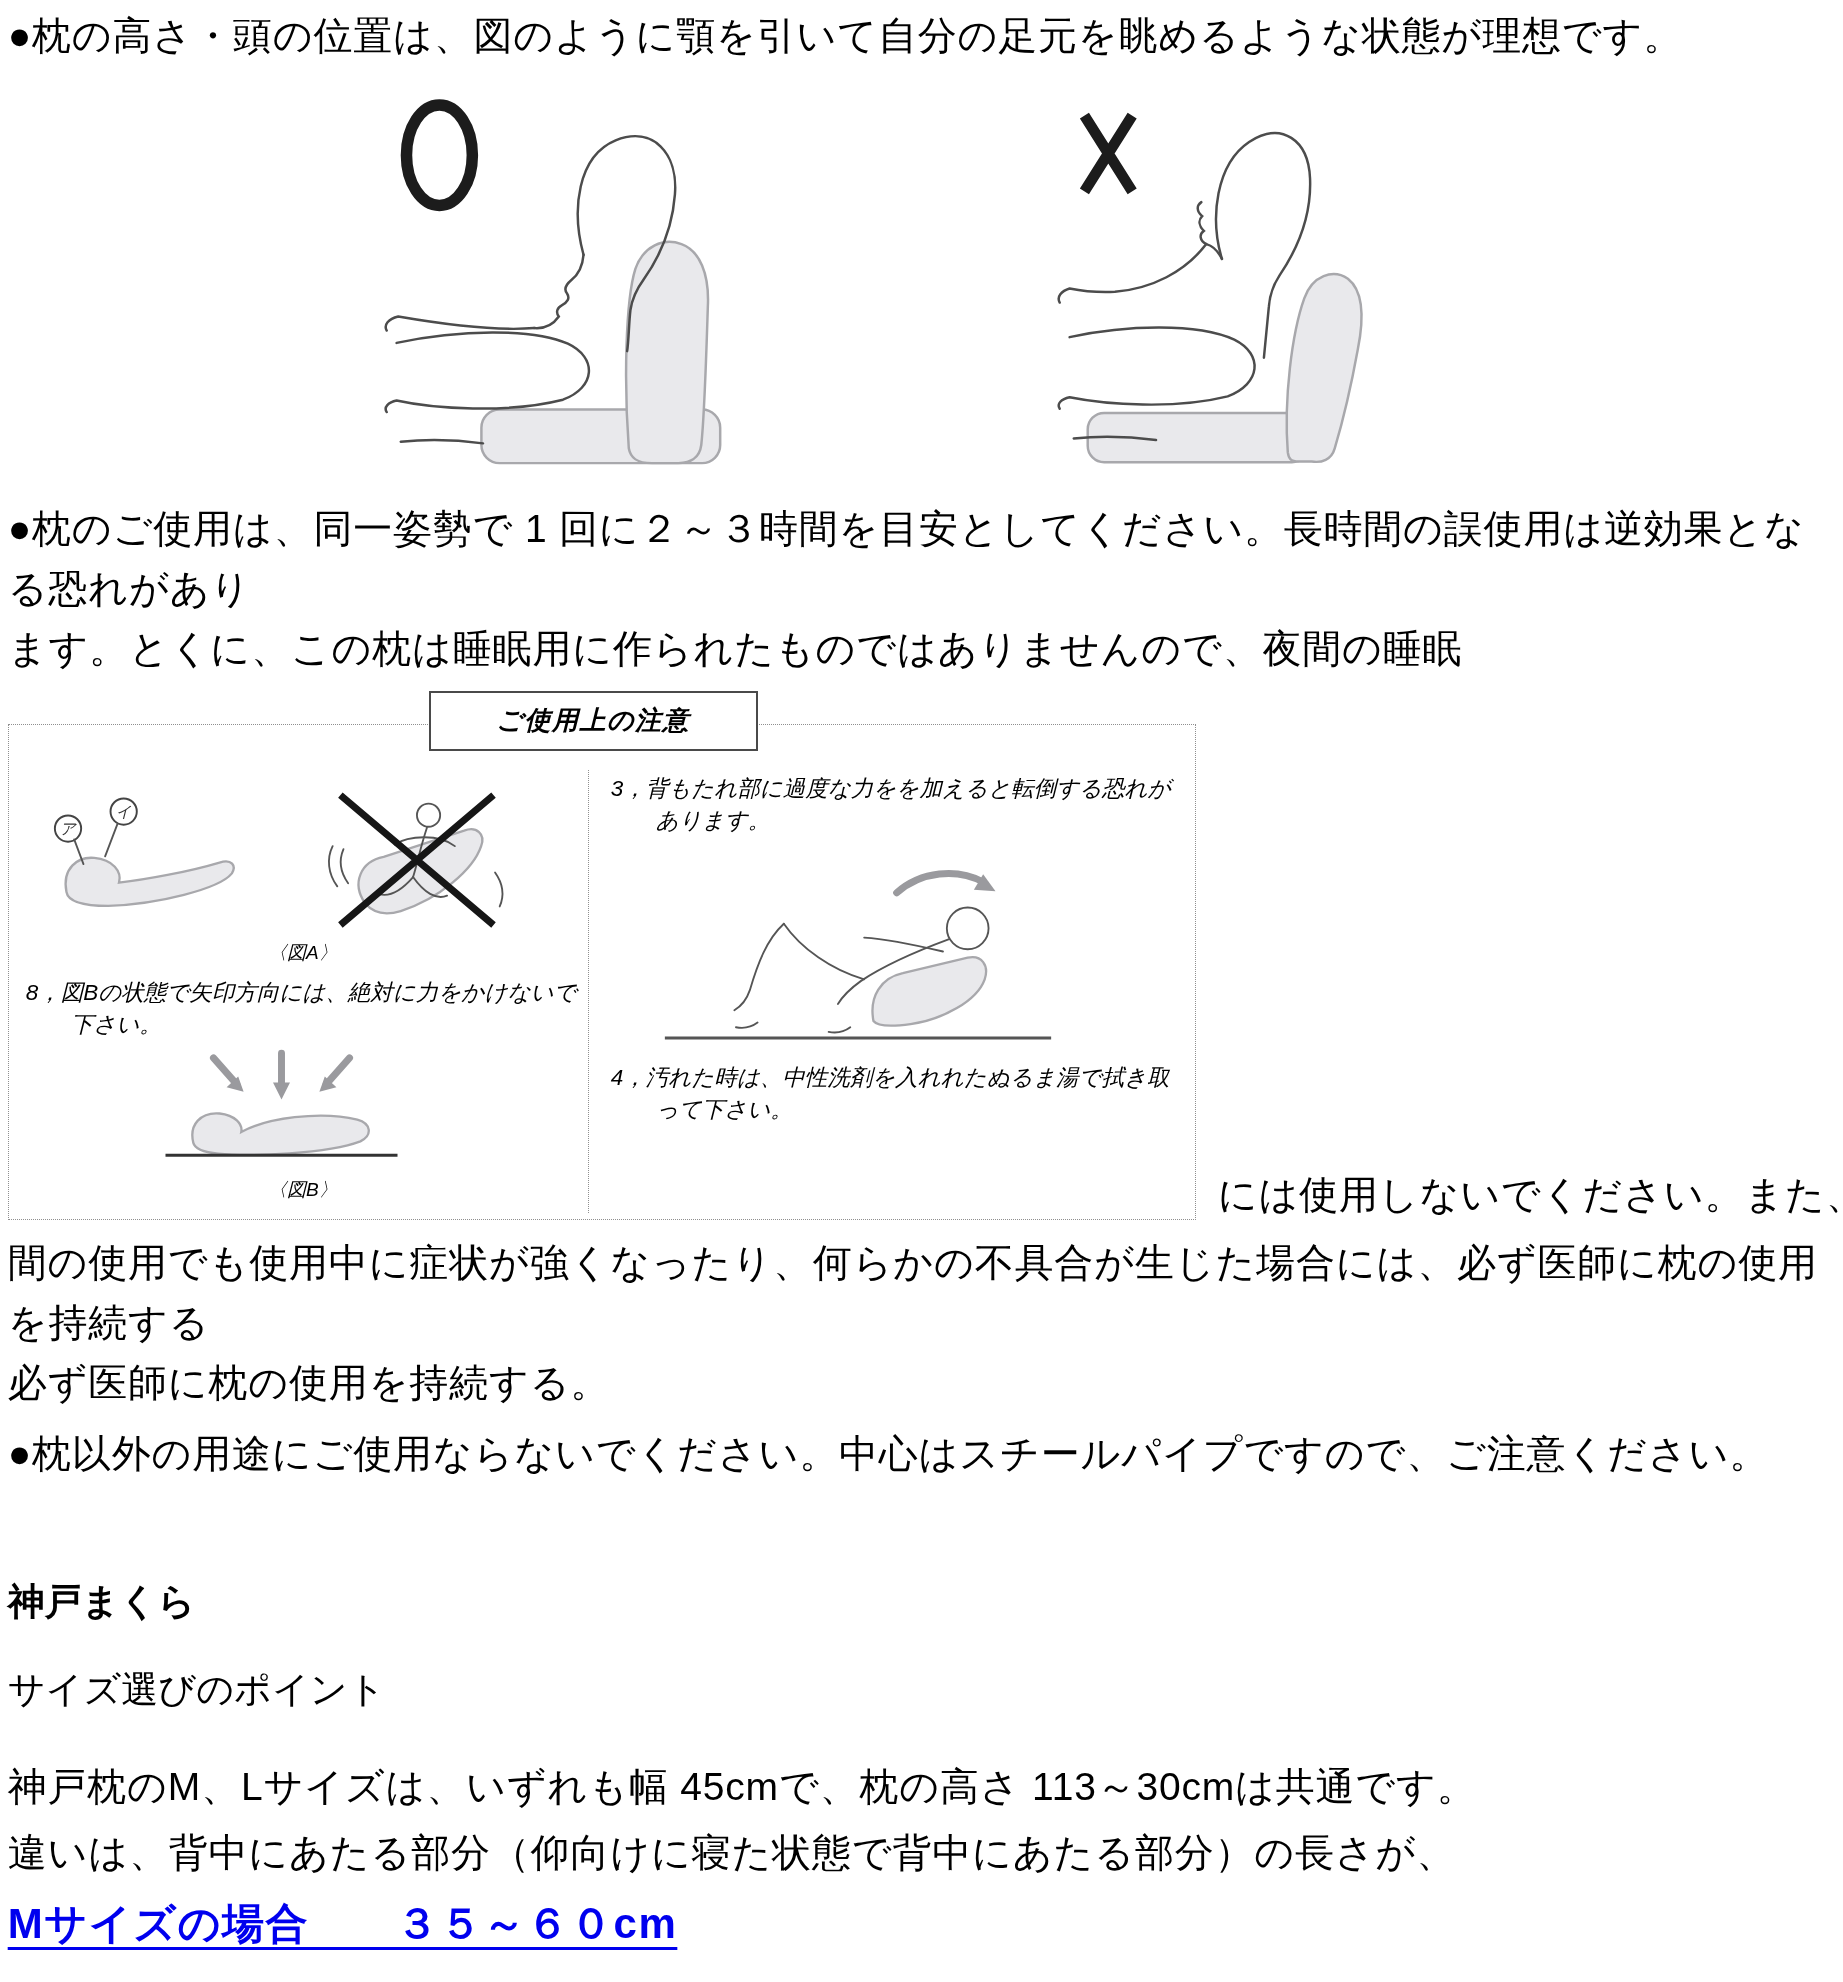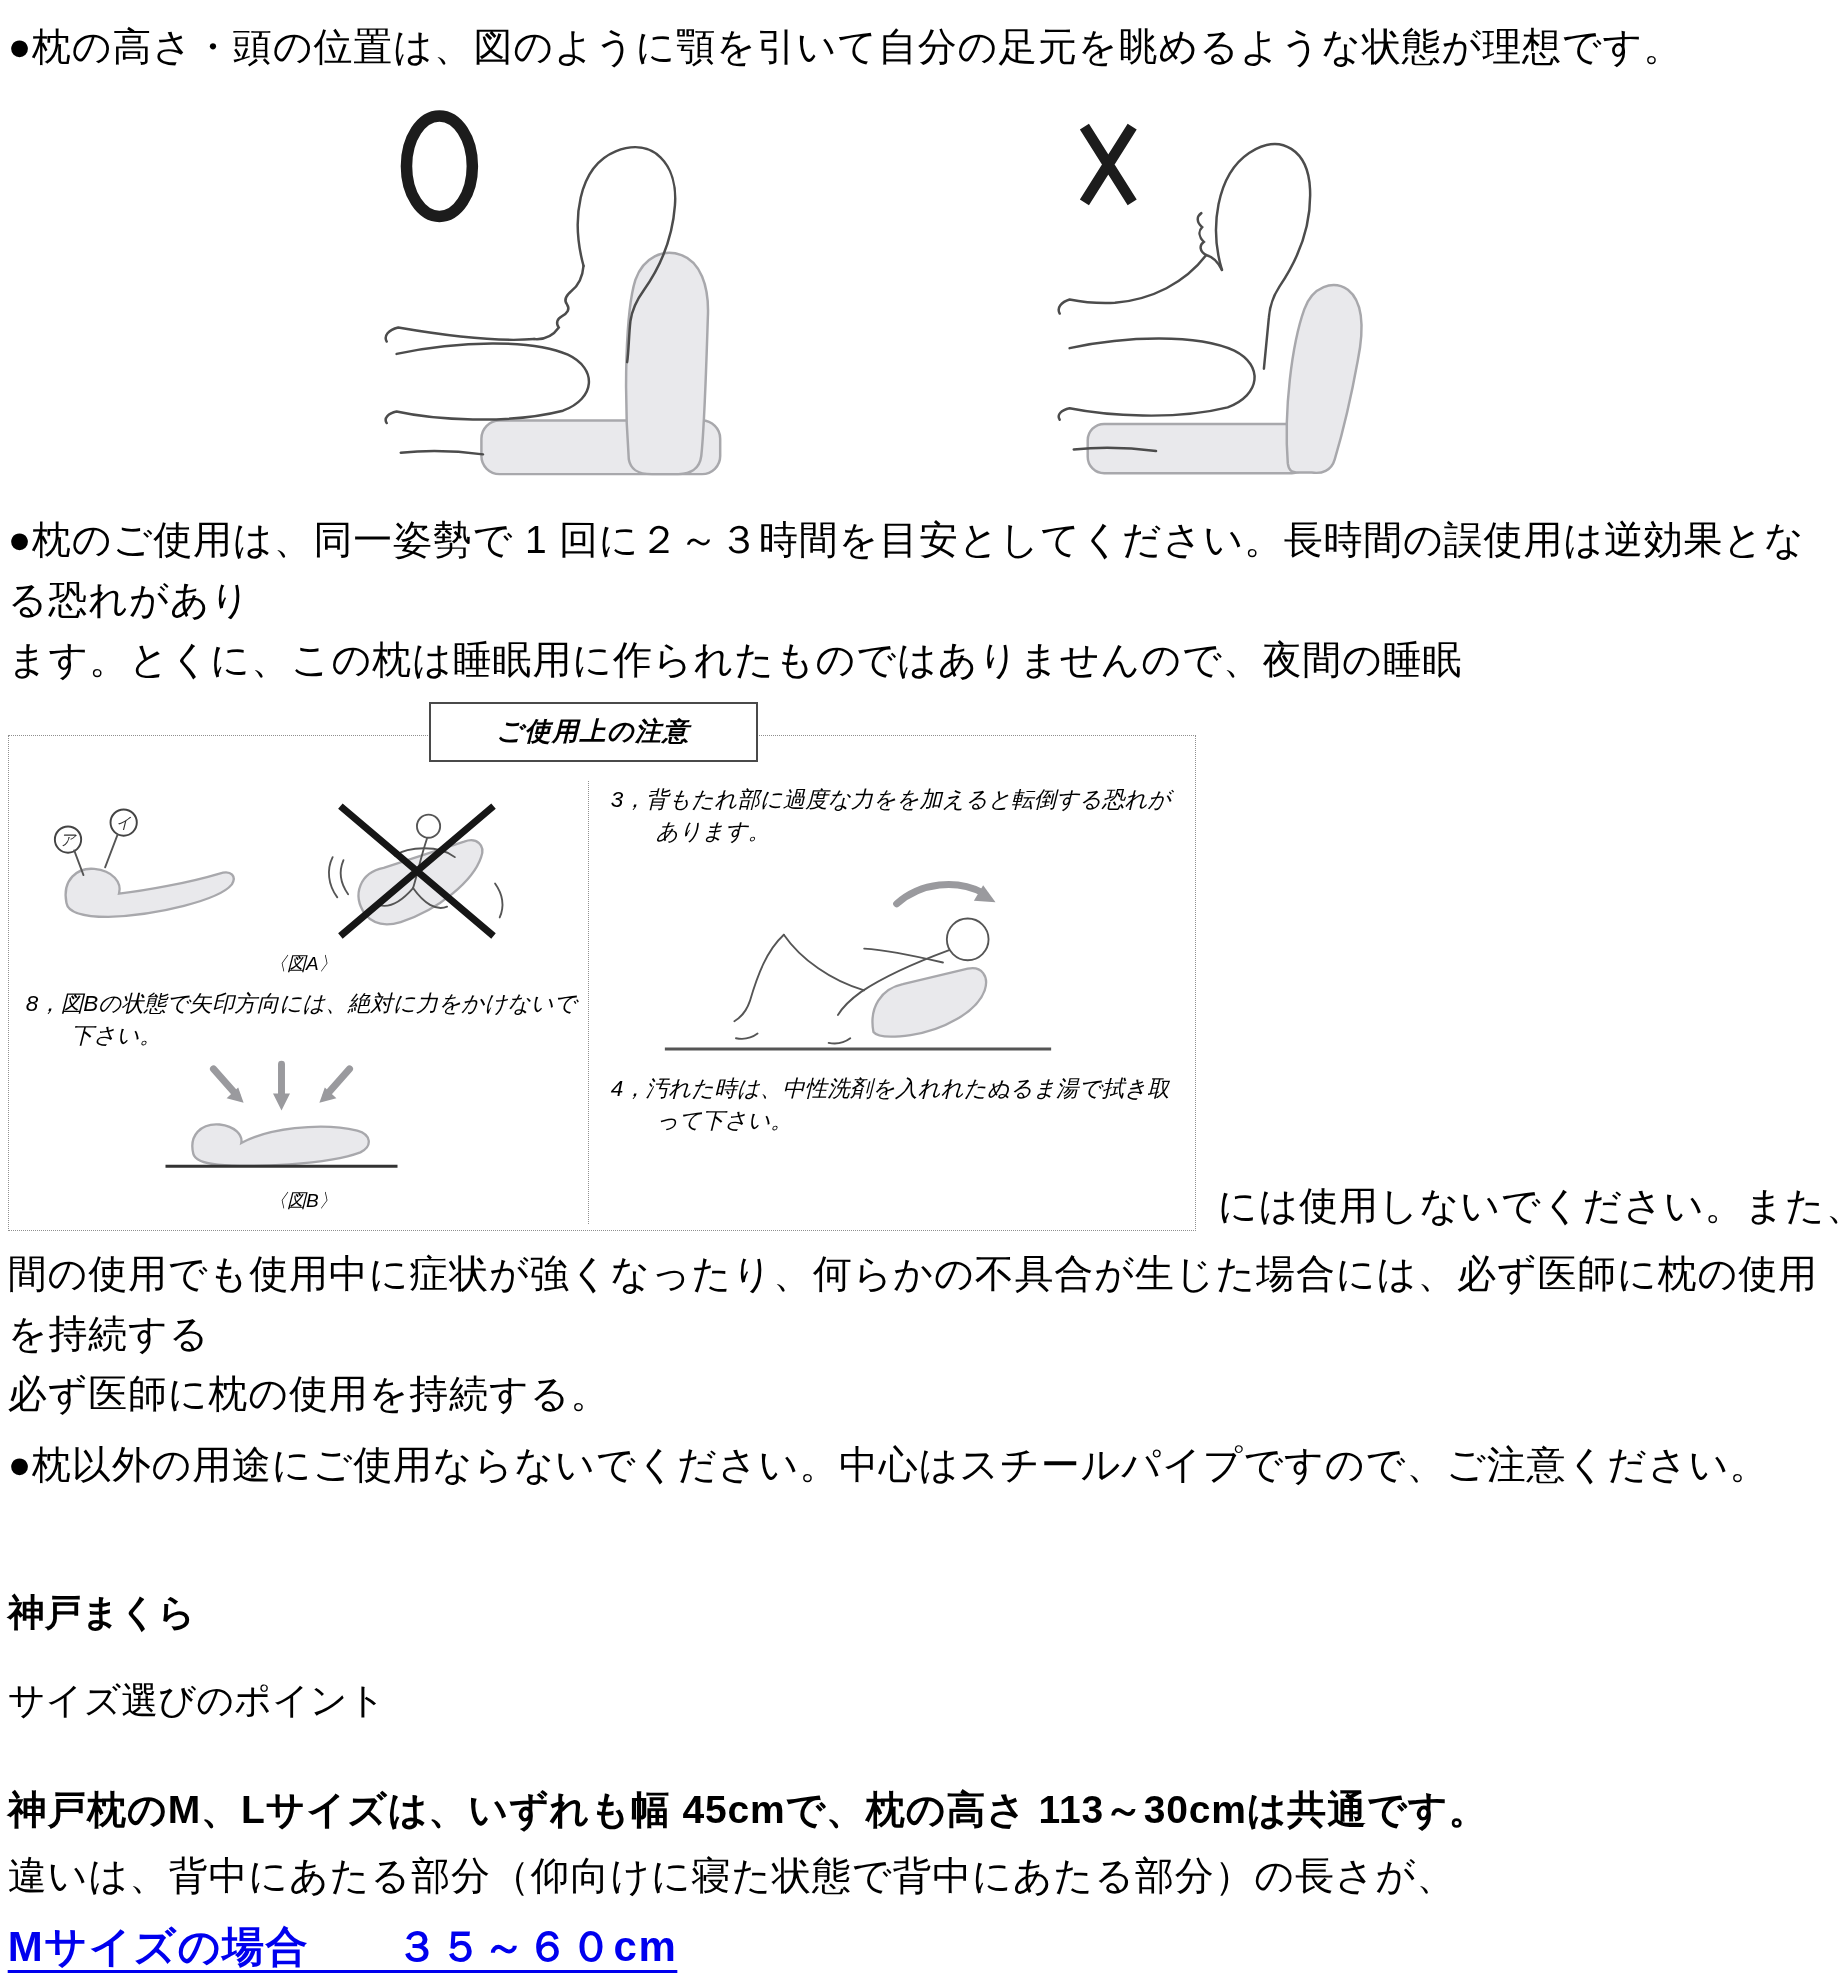--- a/index.html
+++ b/index.html
@@ -3,21 +3,21 @@
 <meta charset="utf-8">
 <style>
   html,body{margin:0;padding:0;background:#ffffff;color:#000000;}
   body{
     width:1844px;height:1983px;overflow:hidden;
     font-family:"Liberation Sans","DejaVu Sans",sans-serif;
     position:relative;
   }
   .doc{padding:4.6px 0 0 7.7px;}
   p,.line{margin:0;font-size:39px;line-height:60px;letter-spacing:0.8px;}
-  .intro{margin-top:12px;}
+  .intro{margin-top:1px;}
 
   
   .figures-row{
     display:flex;justify-content:flex-start;gap:46px;
     margin:20px 0 0 318px;height:391px;
   }
   .posture-figure{width:627px;height:387px;position:relative;}
   .posture-figure svg{display:block;}
 
   
@@ -47,21 +47,21 @@
   .fig-3-wrap{margin:11px 0 7.7px 7.7px;}
   .wrap-text{margin:0 0 -4.6px 22px;white-space:nowrap;}
 
   .after-para{margin-top:12.4px;}
   .bullet-para{margin-top:11px;}
 
   
   .brand{margin-top:91px;font-weight:bold;font-size:37px;line-height:54px;}
   .size-heading{margin-top:34px;font-weight:normal;font-size:37px;line-height:54px;}
   .size-line{margin-top:6.2px;}
-  .size-first{margin-top:52px;font-weight:bold;}
+  .size-first{margin-top:40px;}
   .size-link{
     display:inline-block;margin-top:12.4px;
     color:#0000EE;font-weight:bold;font-size:42px;line-height:57px;
     text-decoration:underline;text-underline-offset:9.3px;
     text-decoration-thickness:3.1px;letter-spacing:1.5px;
   }
   .link-row{margin:0;}
 
   
   .sketch{fill:none;stroke:#4c4c4c;stroke-width:3;stroke-linecap:round;}

